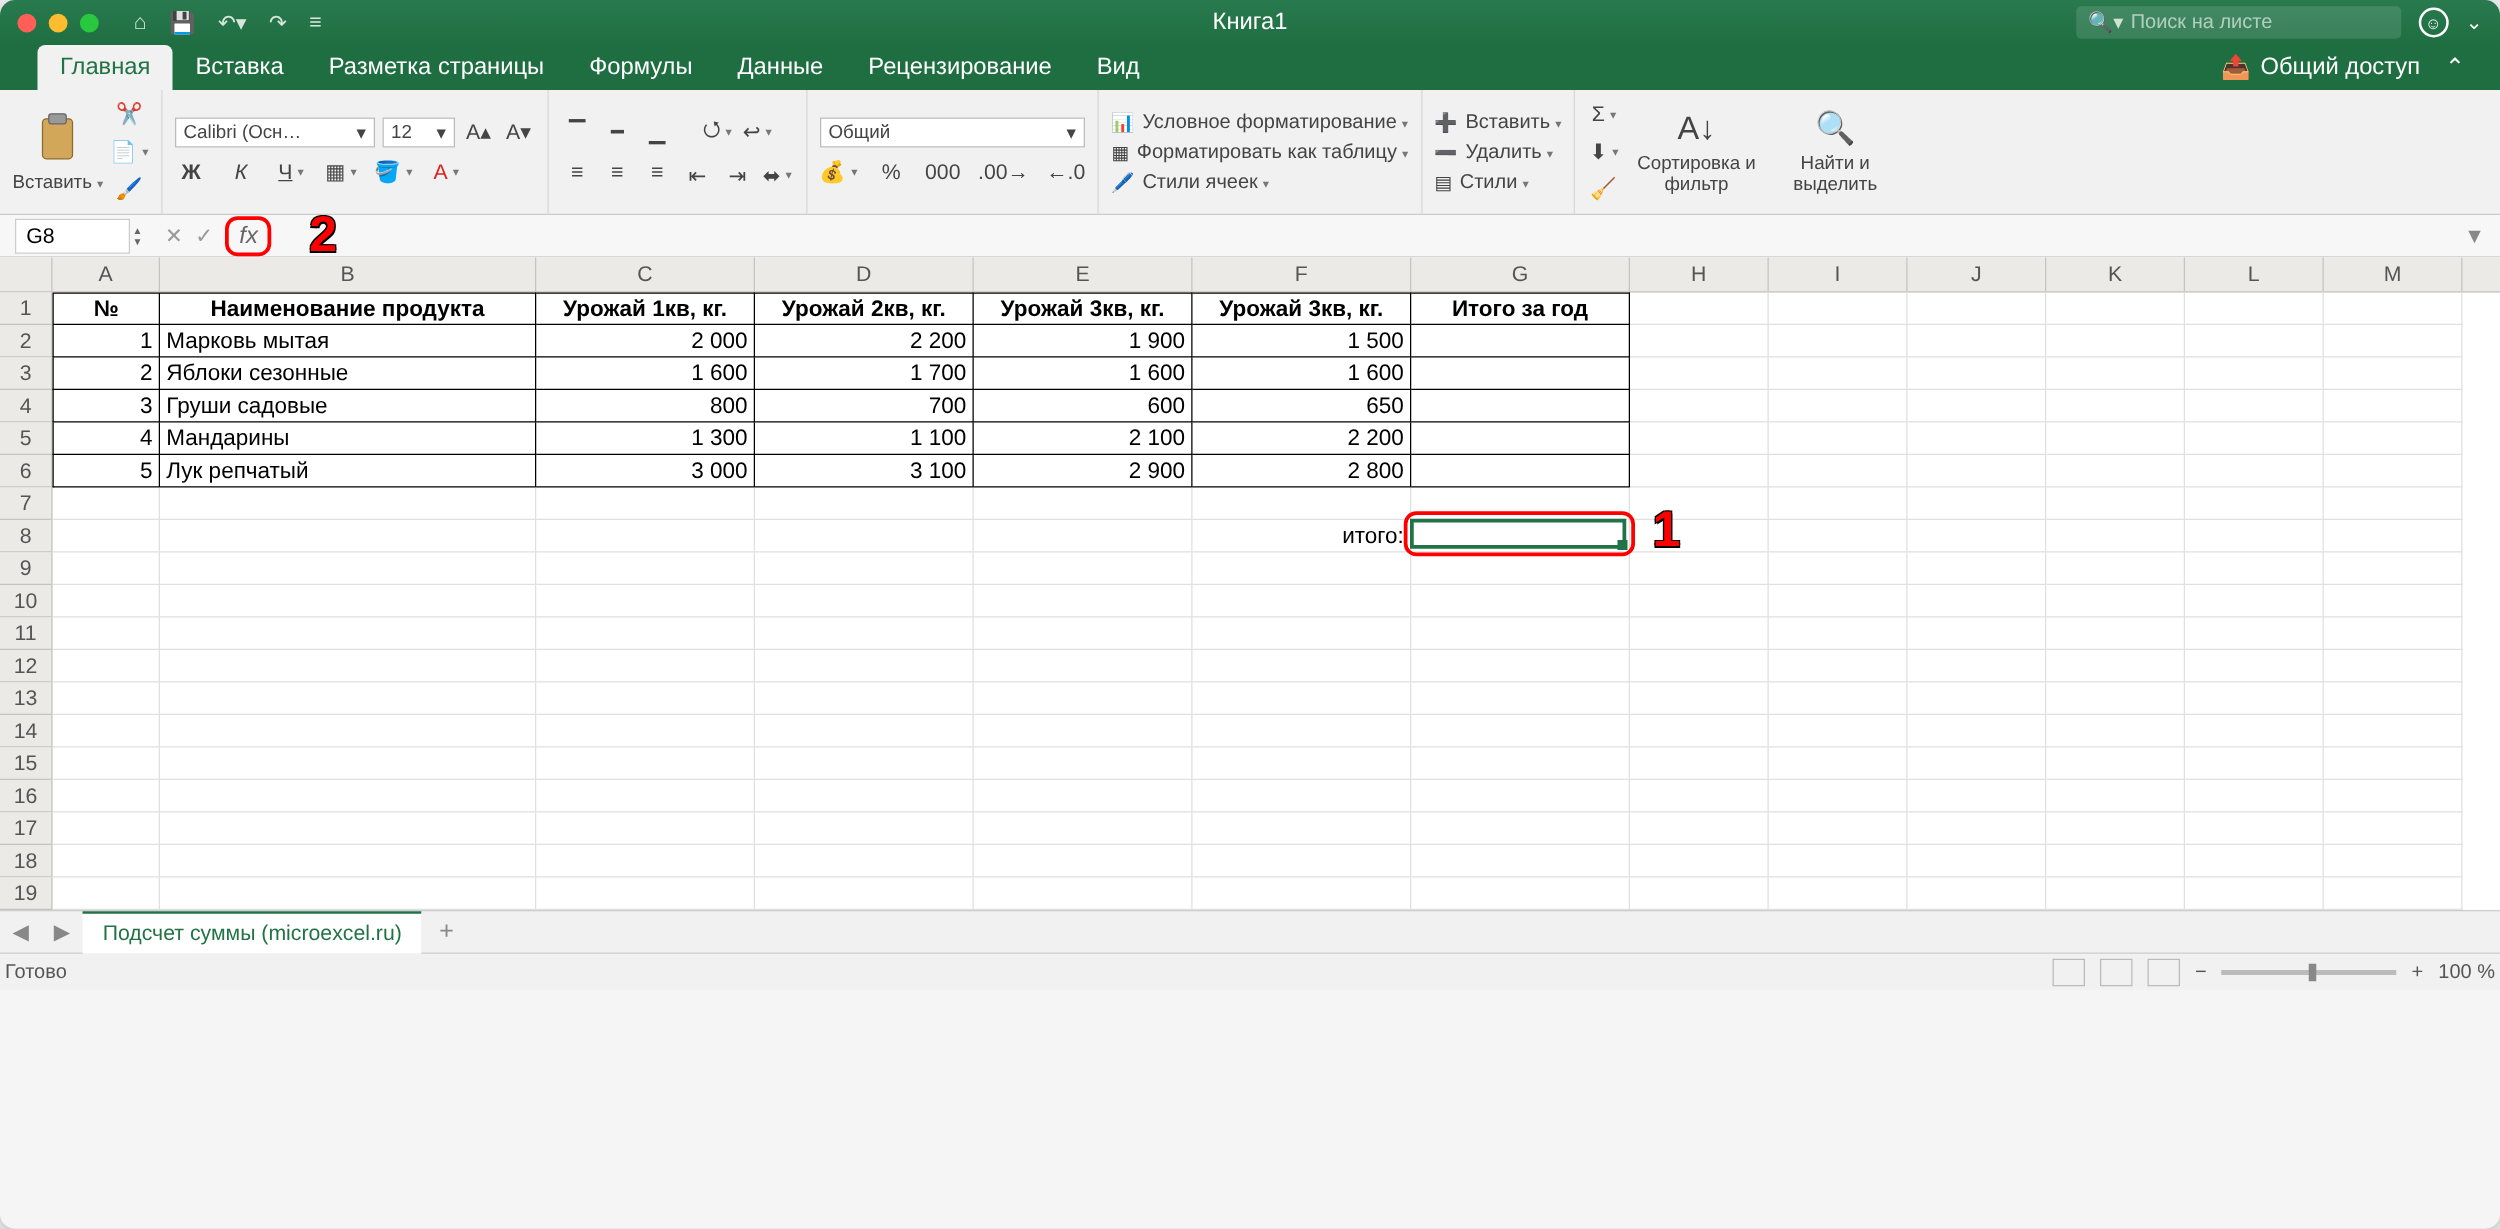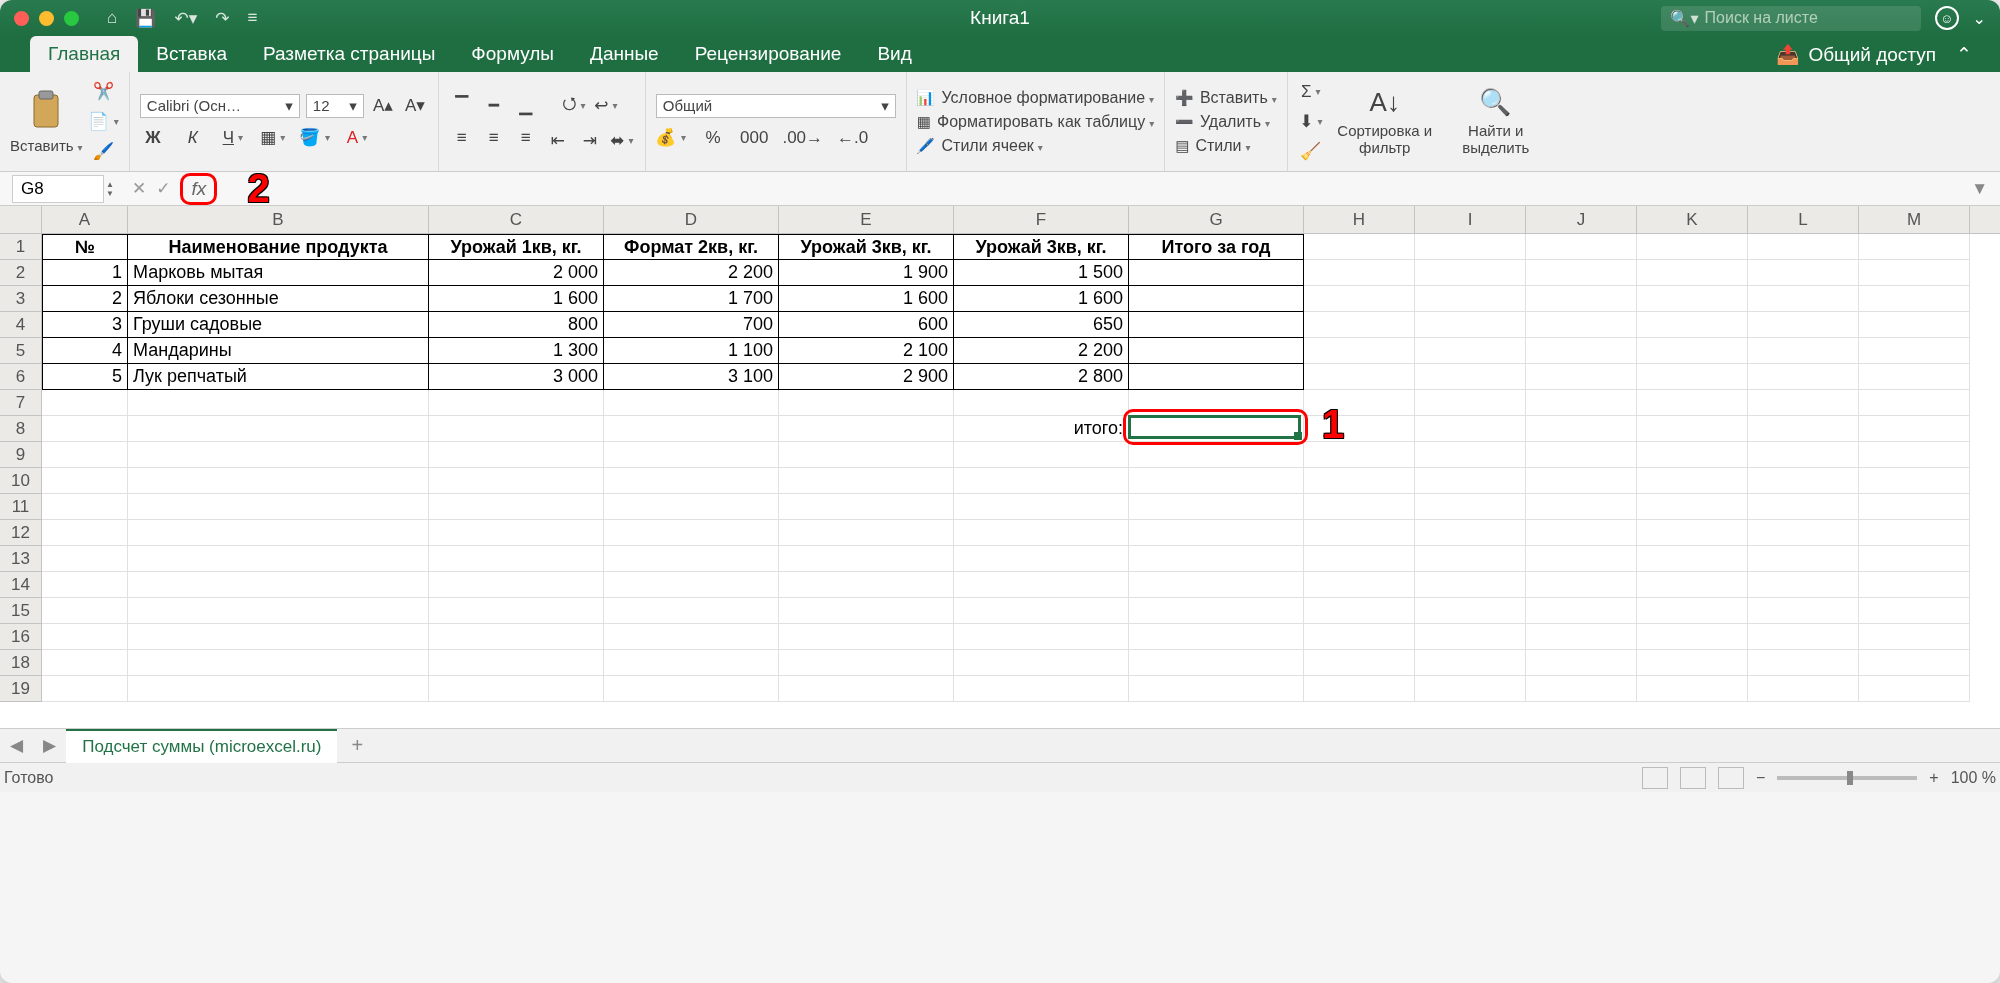--- a/index.html
+++ b/index.html
@@ -191,21 +191,21 @@
       <div class="hstack">
         <span class="rbtn">⇤</span>
         <span class="rbtn">⇥</span>
         <span class="rbtn caret">⬌</span>
       </div>
     </div>
   </div>
 
   <div class="group">
     <div class="vstack" style="gap:8px;align-items:flex-start">
-      <div class="ddl" style="width:240px">
+      <div class="ddl" style="width:212px">
           <span>Общий</span>
           <span>▾</span>
         </div>
       <div class="hstack" style="gap:14px">
         <span class="rbtn caret">💰</span>
         <span class="rbtn">%</span>
         <span class="rbtn">000</span>
         <span class="rbtn">.00→</span>
         <span class="rbtn">←.0</span>
       </div>
@@ -297,21 +297,21 @@
       <div class="ch" style="width:111px">K</div>
       <div class="ch" style="width:111px">L</div>
       <div class="ch" style="width:111px">M</div>
     </div>
     <div class="rows">
       <div class="row">
         <div class="rh">1</div>
         <div class="cell bdr btop hdr bleft" style="width:86px">№</div>
         <div class="cell bdr btop hdr" style="width:301px">Наименование продукта</div>
         <div class="cell bdr btop hdr" style="width:175px">Урожай 1кв, кг.</div>
-        <div class="cell bdr btop hdr" style="width:175px">Формат 2кв, кг.</div>
+        <div class="cell bdr btop hdr" style="width:175px">Урожай 2кв, кг.</div>
         <div class="cell bdr btop hdr" style="width:175px">Урожай 3кв, кг.</div>
         <div class="cell bdr btop hdr" style="width:175px">Урожай 3кв, кг.</div>
         <div class="cell bdr btop hdr" style="width:175px">Итого за год</div>
         <div class="cell" style="width:111px"></div>
         <div class="cell" style="width:111px"></div>
         <div class="cell" style="width:111px"></div>
         <div class="cell" style="width:111px"></div>
         <div class="cell" style="width:111px"></div>
         <div class="cell" style="width:111px"></div>
       </div>
@@ -534,20 +534,36 @@
         <div class="cell" style="width:175px"></div>
         <div class="cell" style="width:111px"></div>
         <div class="cell" style="width:111px"></div>
         <div class="cell" style="width:111px"></div>
         <div class="cell" style="width:111px"></div>
         <div class="cell" style="width:111px"></div>
         <div class="cell" style="width:111px"></div>
       </div>
       <div class="row">
         <div class="rh">16</div>
+        <div class="cell" style="width:86px"></div>
+        <div class="cell" style="width:301px"></div>
+        <div class="cell" style="width:175px"></div>
+        <div class="cell" style="width:175px"></div>
+        <div class="cell" style="width:175px"></div>
+        <div class="cell" style="width:175px"></div>
+        <div class="cell" style="width:175px"></div>
+        <div class="cell" style="width:111px"></div>
+        <div class="cell" style="width:111px"></div>
+        <div class="cell" style="width:111px"></div>
+        <div class="cell" style="width:111px"></div>
+        <div class="cell" style="width:111px"></div>
+        <div class="cell" style="width:111px"></div>
+      </div>
+      <div class="row">
+        <div class="rh">17</div>
         <div class="cell" style="width:86px"></div>
         <div class="cell" style="width:301px"></div>
         <div class="cell" style="width:175px"></div>
         <div class="cell" style="width:175px"></div>
         <div class="cell" style="width:175px"></div>
         <div class="cell" style="width:175px"></div>
         <div class="cell" style="width:175px"></div>
         <div class="cell" style="width:111px"></div>
         <div class="cell" style="width:111px"></div>
         <div class="cell" style="width:111px"></div>

